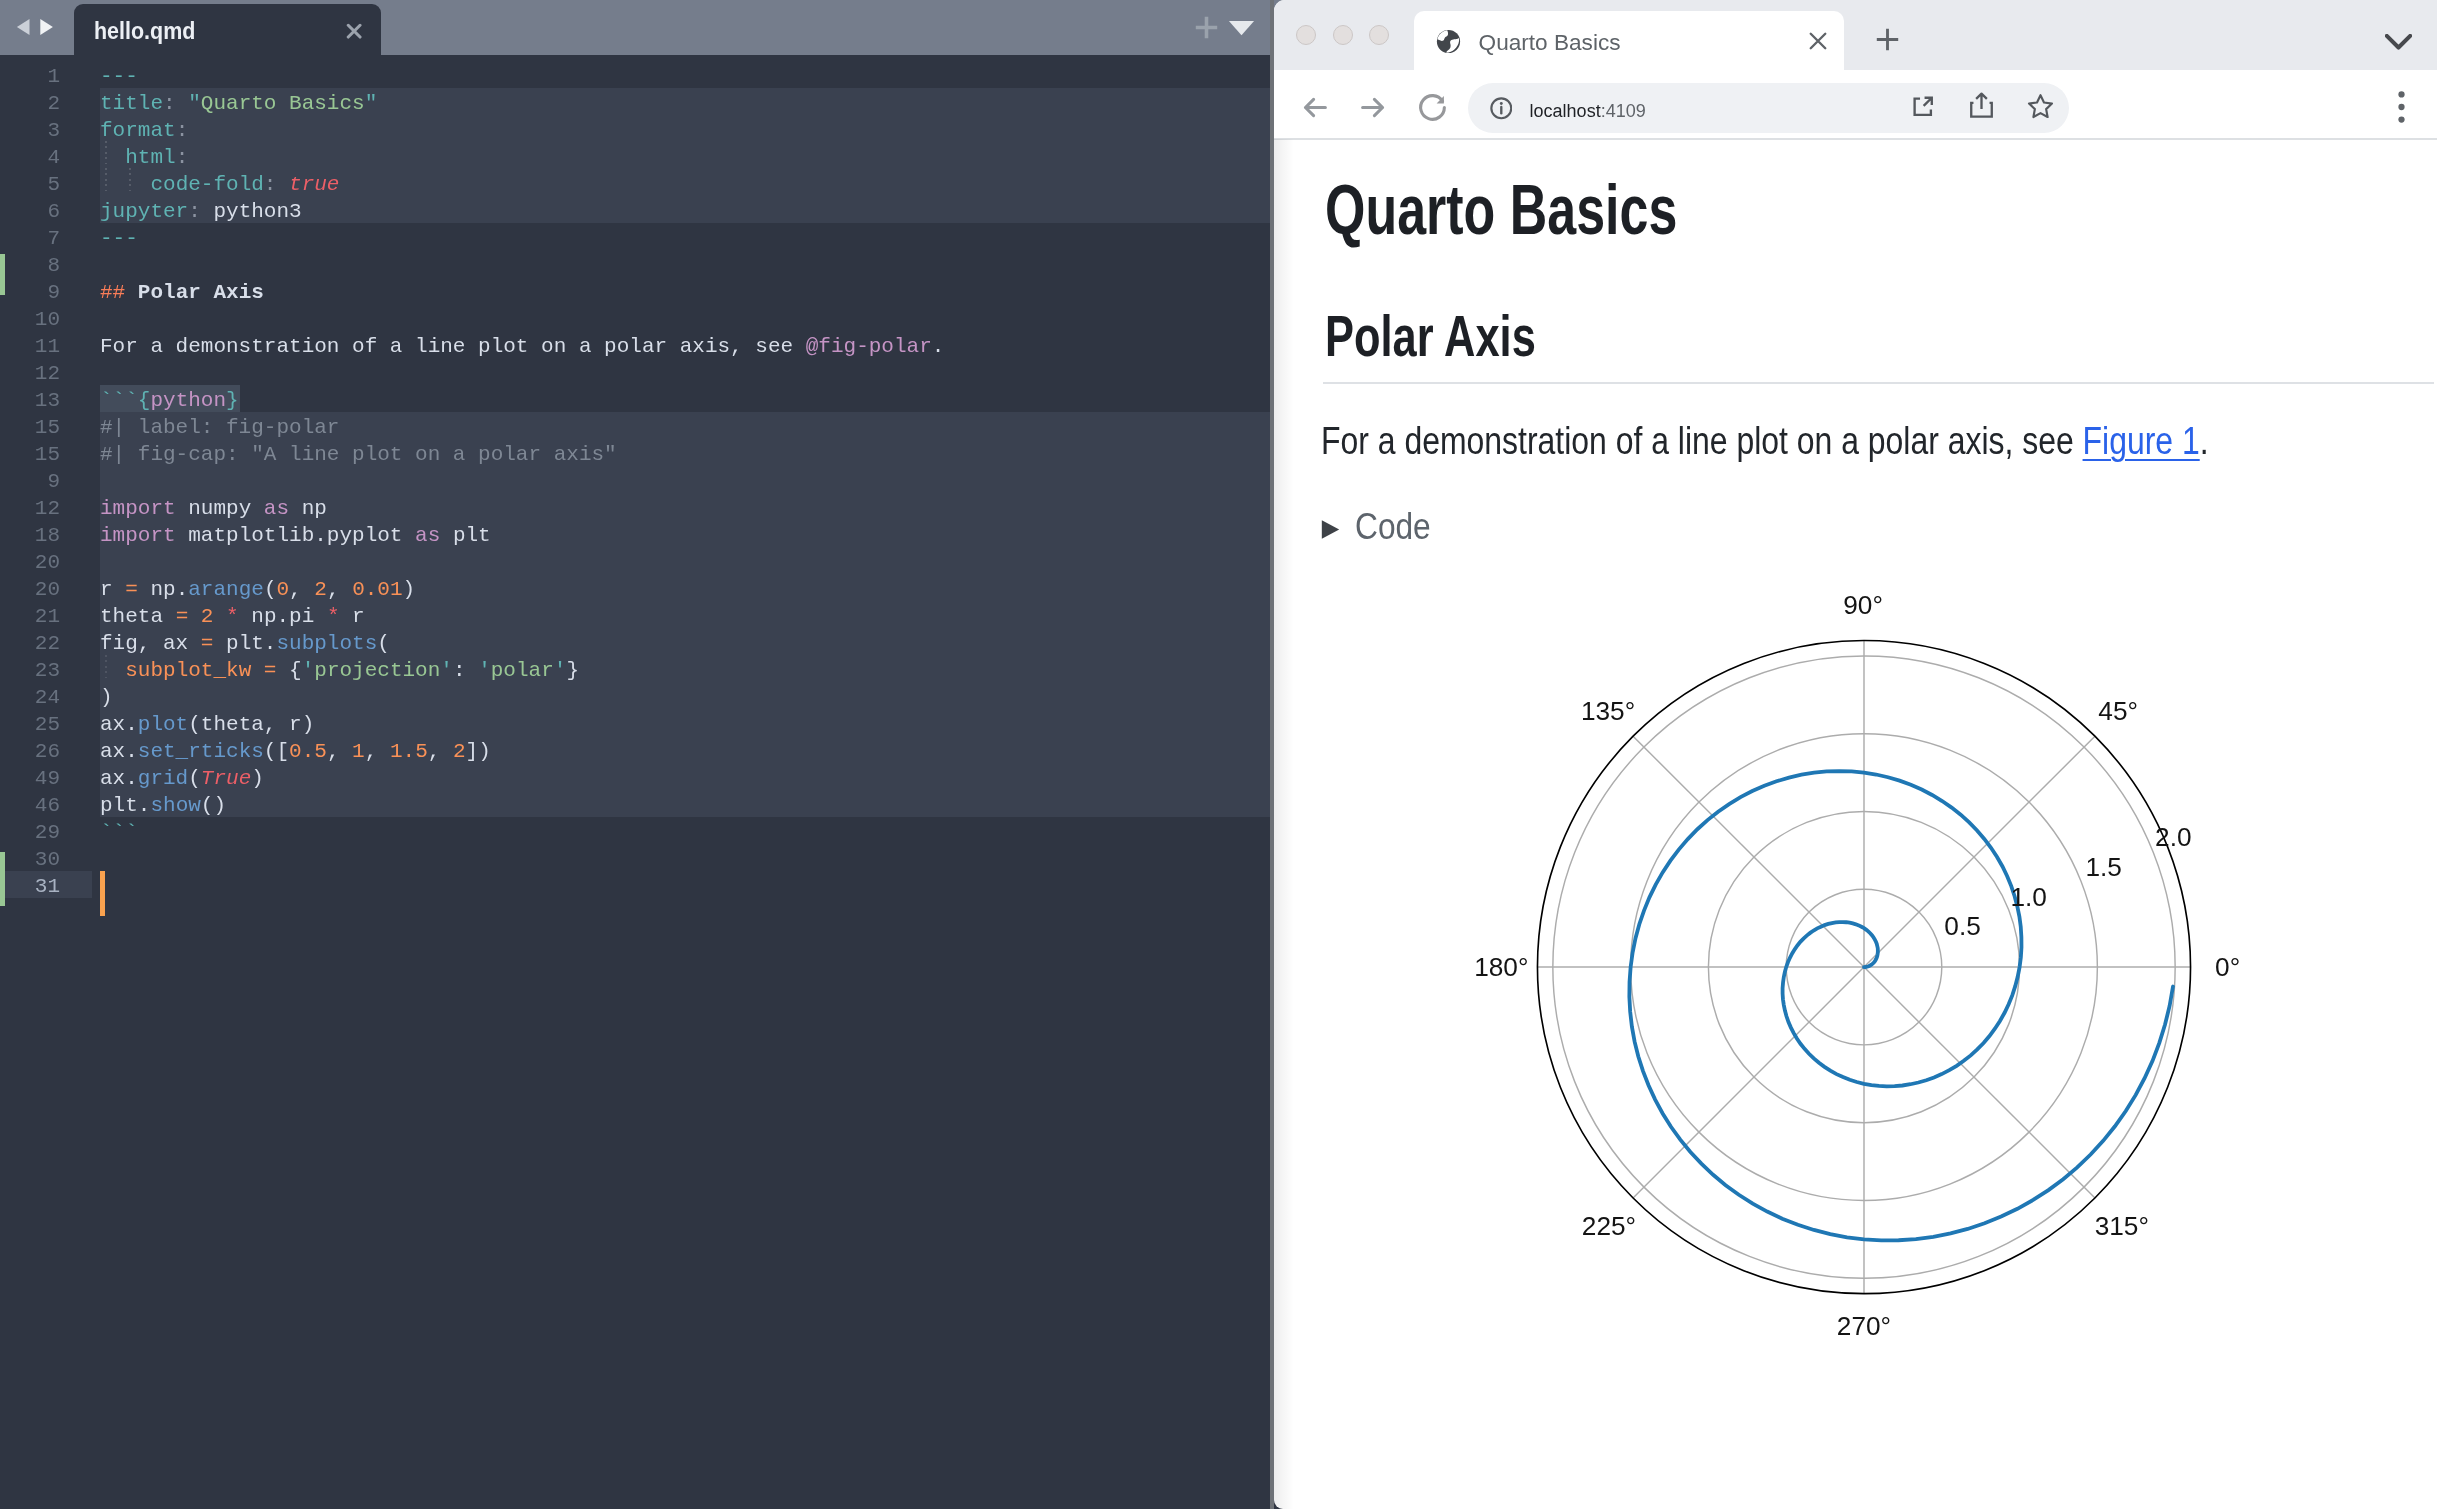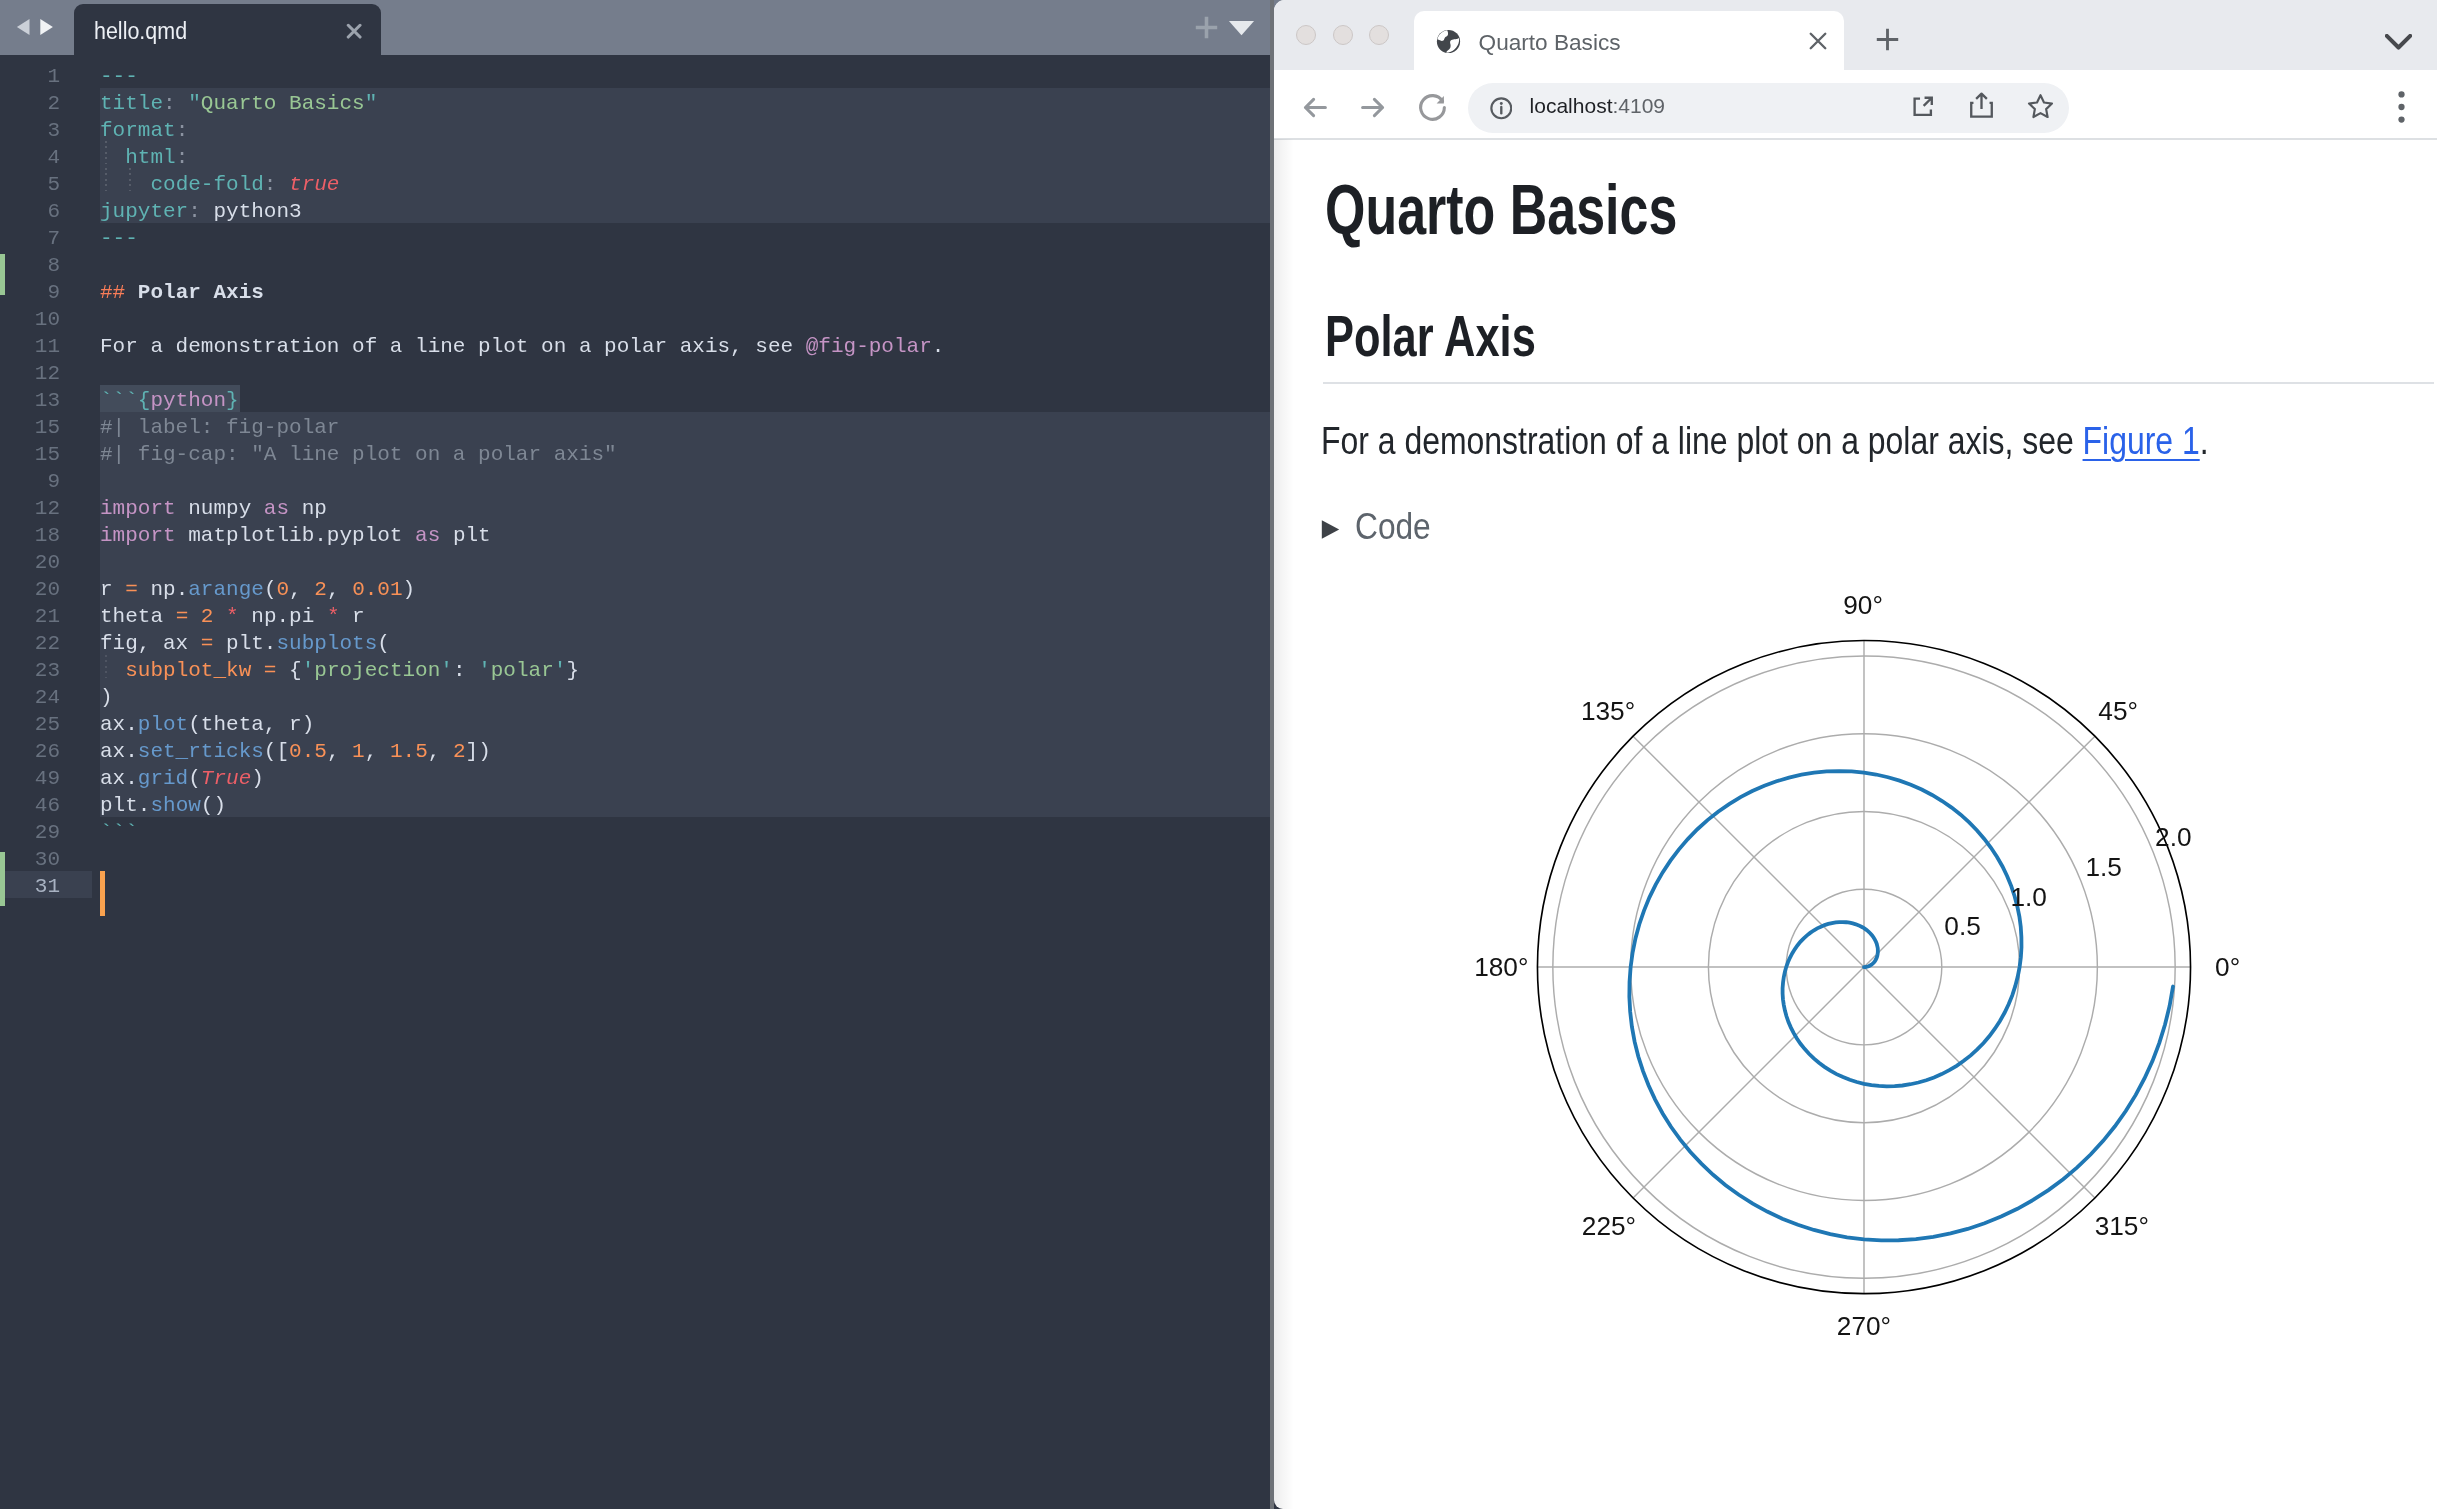--- a/index.html
+++ b/index.html
@@ -11,21 +11,21 @@
 <body>
 
 <div class="abs" style="left:0;top:0;width:1270px;height:1509px;background:#2F3542;overflow:hidden">
 
   <div class="abs" style="left:0;top:0;width:1270px;height:55px;background:#757D8C"></div>
   <svg class="abs" style="left:12.7px;top:18px" width="51" height="18" viewBox="0 0 56 20">
     <path d="M18 1 L4 10 L18 19 Z" fill="#CBD0D8"></path>
     <path d="M30 1 L44 10 L30 19 Z" fill="#F1F3F5"></path>
   </svg>
   <div class="abs" style="left:74px;top:3.6px;width:307px;height:52px;background:#2F3542;border-radius:9px 9px 0 0"></div>
-  <div class="abs" style="left:94px;top:17px;font-size:24.4px;color:#ECEFF4;font-weight:400"><span class="sx" style="transform:scaleX(0.88)">hello.qmd</span></div>
+  <div class="abs" style="left:94px;top:17px;font-size:24.4px;color:#ECEFF4;font-weight:700"><span class="sx" style="transform:scaleX(0.88)">hello.qmd</span></div>
   <svg class="abs" style="left:346px;top:22.6px" width="16.3" height="16.3" viewBox="0 0 18 18">
     <path d="M2.5 2.5 L15.5 15.5 M15.5 2.5 L2.5 15.5" stroke="#9CA3AD" stroke-width="3.4" stroke-linecap="round"></path>
   </svg>
   <svg class="abs" style="left:1194px;top:15.4px" width="25" height="25" viewBox="0 0 28 28">
     <path d="M14 2 V26 M2 14 H26" stroke="#9AA2AC" stroke-width="4"></path>
   </svg>
   <svg class="abs" style="left:1228px;top:20px" width="27" height="16.3" viewBox="0 0 30 18">
     <path d="M1 1 L29 1 L15 17 Z" fill="#E6E9ED"></path>
   </svg>
 
@@ -121,21 +121,21 @@
       <path d="M28 10 A 13 13 0 1 0 30 17" stroke="#97989B" stroke-width="3.4" fill="none" stroke-linecap="round"></path>
       <path d="M29.5 4.5 V12.5 H21.5 Z" fill="#97989B"></path>
     </svg>
 
     <div class="abs" style="left:194px;top:83px;width:601px;height:50px;border-radius:25px;background:#EFF1F4"></div>
     <svg class="abs" style="left:216px;top:97px" width="22.6" height="22.6" viewBox="0 0 25 25">
       <circle cx="12.5" cy="12.5" r="11" stroke="#575B60" stroke-width="2.4" fill="none"></circle>
       <path d="M12.5 11 V18" stroke="#575B60" stroke-width="2.6" stroke-linecap="round"></path>
       <circle cx="12.5" cy="7.2" r="1.6" fill="#575B60"></circle>
     </svg>
-    <div class="abs" style="left:256px;top:94px;font-size:21px"><span style="color:#1F2125">localhost</span><span style="color:#5F6368">:4109</span></div>
+    <div class="abs" style="left:256px;top:101px;font-size:18px"><span style="color:#1F2125">localhost</span><span style="color:#5F6368">:4109</span></div>
     <svg class="abs" style="left:637px;top:95px" width="23.5" height="23.5" viewBox="0 0 26 26">
       <path d="M10 4 H4 V22 H22 V16" stroke="#54585D" stroke-width="2.6" fill="none"></path>
       <path d="M14 12 L23 3 M15 3 H23 V11" stroke="#54585D" stroke-width="2.6" fill="none"></path>
     </svg>
     <svg class="abs" style="left:695px;top:92px" width="25" height="27" viewBox="0 0 28 30">
       <path d="M5 12 H2.5 V27.5 H25.5 V12 H23" stroke="#54585D" stroke-width="2.6" fill="none"></path>
       <path d="M14 2 V19 M8 7.5 L14 1.8 L20 7.5" stroke="#54585D" stroke-width="2.6" fill="none" stroke-linejoin="round"></path>
     </svg>
     <svg class="abs" style="left:753px;top:93px" width="27" height="26" viewBox="0 0 30 29">
       <path d="M15 2.5 L18.9 10.6 L27.8 11.8 L21.3 18 L22.9 26.8 L15 22.5 L7.1 26.8 L8.7 18 L2.2 11.8 L11.1 10.6 Z" stroke="#54585D" stroke-width="2.4" fill="none" stroke-linejoin="round"></path>

